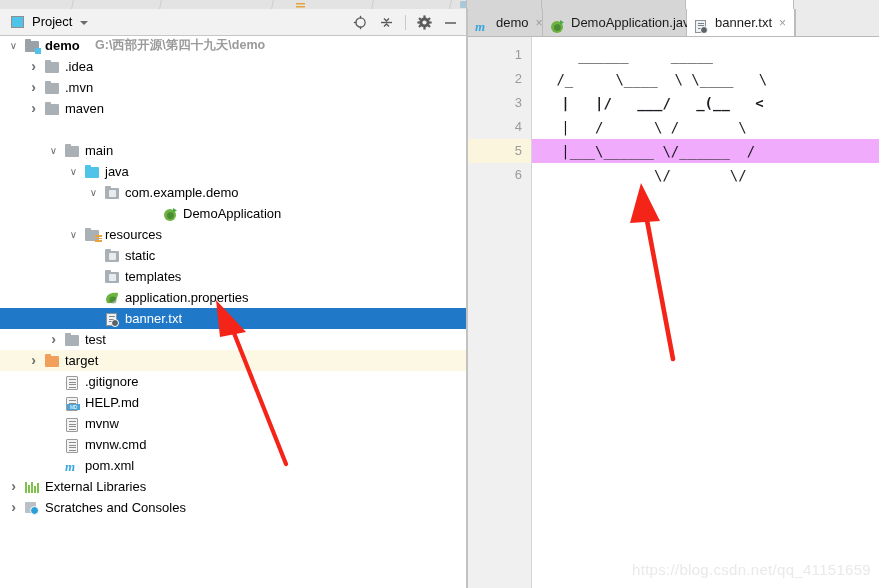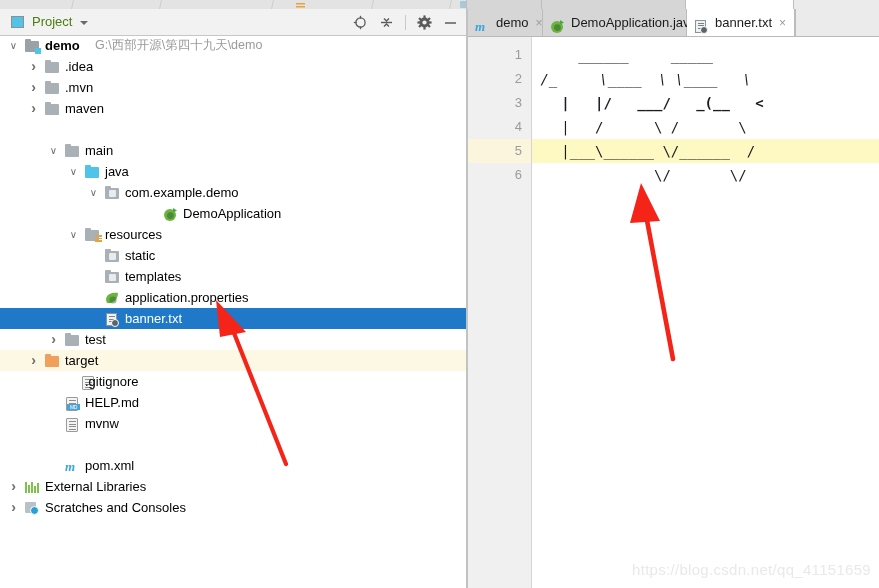--- a/index.html
+++ b/index.html
@@ -18,42 +18,42 @@
   .top-strip .sep{position:absolute;top:0;width:1px;height:9px;background:#cdcdcd;
                   transform:skewX(-12deg);}
   .top-strip .chip{position:absolute;top:1px;width:12px;height:7px;}
   .top-right-tabstrip{position:absolute;left:466px;top:0;width:413px;height:9px;background:#e3e3e3;}
   .ts-seg{position:absolute;top:0;height:9px;border-left:1px solid #bdbdbd;}
 
   
   .left{position:absolute;left:0;top:9px;width:466px;height:579px;background:#fff;}
   .tw-header{position:absolute;left:0;top:0;width:466px;height:26px;background:#f2f2f2;
              border-bottom:1px solid #c6c6c6;}
-  .tw-title{position:absolute;left:32px;top:5px;font-size:13px;color:#4d7c0f;}
+  .tw-title{position:absolute;left:32px;top:5px;font-size:13px;color:#000000;}
   .tw-icon-proj{position:absolute;left:11px;top:7px;width:13px;height:12px;
                 border:1.6px solid #8f8f8f;background:#4fc3e8;box-sizing:border-box;}
   .tw-caret{position:absolute;left:80px;top:12px;width:0;height:0;
             border-left:4px solid transparent;border-right:4px solid transparent;
             border-top:4px solid #6a6a6a;}
   .tw-actions{position:absolute;right:8px;top:0;height:26px;display:flex;align-items:center;gap:11px;}
   .tw-actions .ico{width:15px;height:15px;position:relative;display:inline-block;}
   .tw-div{width:1px;height:15px;background:#c9c9c9;display:inline-block;}
 
   
   .tree{position:absolute;left:0;top:26px;width:466px;height:553px;overflow:hidden;}
   .row{position:relative;height:21px;line-height:21px;white-space:nowrap;}
   .row.sel{background:#1f78c8;color:#fff;}
   .row.hl{background:#fdf8e3;}
   .arrow{position:absolute;top:0;width:11px;height:21px;color:#6e6e6e;font-size:11px;
          line-height:21px;text-align:center;}
   .arrow.open::before{content:"\2228";font-size:10px;}
   .arrow.closed::before{content:"\203A";font-size:14px;font-weight:bold;}
   .lbl{position:absolute;top:0;line-height:21px;font-size:13px;}
   .lbl.b{font-weight:bold;}
-  .path{color:#9a9a9a;font-weight:normal;font-size:12.5px;}
+  .path{color:#9a9a9a;font-weight:bold;font-size:12.5px;}
 
   
   .ic{position:absolute;top:4px;width:15px;height:13px;}
   .fld{position:absolute;left:0;top:2px;width:14px;height:11px;background:#a9b0b6;border-radius:1px;}
   .fld::before{content:"";position:absolute;left:0;top:-2.5px;width:6px;height:3px;
                background:#a9b0b6;border-radius:1px 1px 0 0;}
   .fld.blue{background:#4fc3e8;}
   .fld.blue::before{background:#4fc3e8;}
   .fld.orange{background:#f0a05a;}
   .fld.orange::before{background:#f0a05a;}
@@ -99,21 +99,21 @@
 
   .ed{position:absolute;left:0;top:27px;width:411px;height:552px;background:#fff;
       border-top:1px solid #b9b9b9;}
   .gutter{position:absolute;left:0;top:0;width:63px;height:552px;background:#f0f0f0;
           border-right:1px solid #d4d4d4;}
   .gline{position:absolute;right:9px;width:40px;text-align:right;height:24px;line-height:24px;
          color:#9b9b9b;font-size:13px;font-family:"Liberation Sans",sans-serif;}
   .gline-hl{position:absolute;left:0;width:63px;height:24px;background:#fbf5dd;}
   .codearea{position:absolute;left:64px;top:0;right:0;height:552px;padding-left:44px;}
   .crow{position:absolute;left:0;right:0;height:24px;}
-  .crow.hl{background:#fef9c3;}
+  .crow.hl{background:#f0abfc;}
   .code{position:absolute;left:0;top:0;height:24px;line-height:24px;white-space:pre;
         font-family:"DejaVu Sans Mono","Liberation Mono",monospace;font-size:14px;
         color:#1b1b22;letter-spacing:0px;}
 
   
   .arrowsvg{position:absolute;pointer-events:none;}
   .wm{position:absolute;right:8px;bottom:10px;color:#e9e9e9;font-size:15px;
       font-family:"Liberation Sans",sans-serif;letter-spacing:.3px;}
 </style>
 </head>
@@ -337,21 +337,21 @@
         </div>
         <div class="row hl" style="top: 315px; position: absolute; left: 0px; right: 0px;">
           <span class="arrow closed" style="left:28px"></span>
           <span style="position:absolute;left:45px;top:0;width:16px;height:21px">
             <span class="ic">
               <span class="fld orange"></span>
             </span>
           </span>
           <span class="lbl" style="left:65px">target</span>
         </div>
-        <div class="row" style="top: 336px; position: absolute; left: 0px; right: 0px; text-align: right;">
+        <div class="row" style="top: 336px; position: absolute; left: 0px; right: 0px;">
           <span style="position:absolute;left:65px;top:0;width:16px;height:21px">
             <span class="ic">
               <span class="fileic">
                 <span class="ln" style="top:2px"></span>
                 <span class="ln" style="top:4.5px"></span>
                 <span class="ln" style="top:7px"></span>
                 <span class="ln" style="top:9.5px"></span>
               </span>
             </span>
           </span>
@@ -374,20 +374,33 @@
             <span class="ic">
               <span class="fileic">
                 <span class="ln" style="top:2px"></span>
                 <span class="ln" style="top:4.5px"></span>
                 <span class="ln" style="top:7px"></span>
                 <span class="ln" style="top:9.5px"></span>
               </span>
             </span>
           </span>
           <span class="lbl" style="left:85px">mvnw</span>
+        </div>
+        <div class="row" style="top: 399px; position: absolute; left: 0px; right: 0px;">
+          <span style="position:absolute;left:65px;top:0;width:16px;height:21px">
+            <span class="ic">
+              <span class="fileic">
+                <span class="ln" style="top:2px"></span>
+                <span class="ln" style="top:4.5px"></span>
+                <span class="ln" style="top:7px"></span>
+                <span class="ln" style="top:9.5px"></span>
+              </span>
+            </span>
+          </span>
+          <span class="lbl" style="left:85px">mvnw.cmd</span>
         </div>
         <div class="row" style="top: 420px; position: absolute; left: 0px; right: 0px;">
           <span style="position:absolute;left:65px;top:0;width:16px;height:21px">
             <span class="ic">
               <span class="mico">m</span>
             </span>
           </span>
           <span class="lbl" style="left:85px">pom.xml</span>
         </div>
         <div class="row" style="top: 441px; position: absolute; left: 0px; right: 0px;">
@@ -471,21 +484,21 @@
           <div class="gline" style="top: 78px;">4</div>
           <div class="gline-hl" style="top: 102px;"></div>
           <div class="gline" style="top: 102px;">5</div>
           <div class="gline" style="top: 126px;">6</div>
         </div>
       <div class="codearea" id="codearea">
           <div class="crow" style="top: 6px;">
             <span class="code" style="left: 4px;">     ______     _____</span>
           </div>
           <div class="crow" style="top: 30px;">
-            <span class="code" style="left: 0; font-style: italic;"> /_     \____  \ \____   \</span>
+            <span class="code" style="left: 16px;"> /_     \____  \ \____   \</span>
           </div>
           <div class="crow" style="top: 54px;">
             <span class="code" style="left: 4px; font-weight: bold;">   |   |/   ___/   _(__   &lt;</span>
           </div>
           <div class="crow" style="top: 78px;">
             <span class="code" style="left: 4px;">   |   /      \ /       \</span>
           </div>
           <div class="crow hl" style="top: 102px;">
             <span class="code" style="left: 4px;">   |___\______ \/______  /</span>
           </div>

